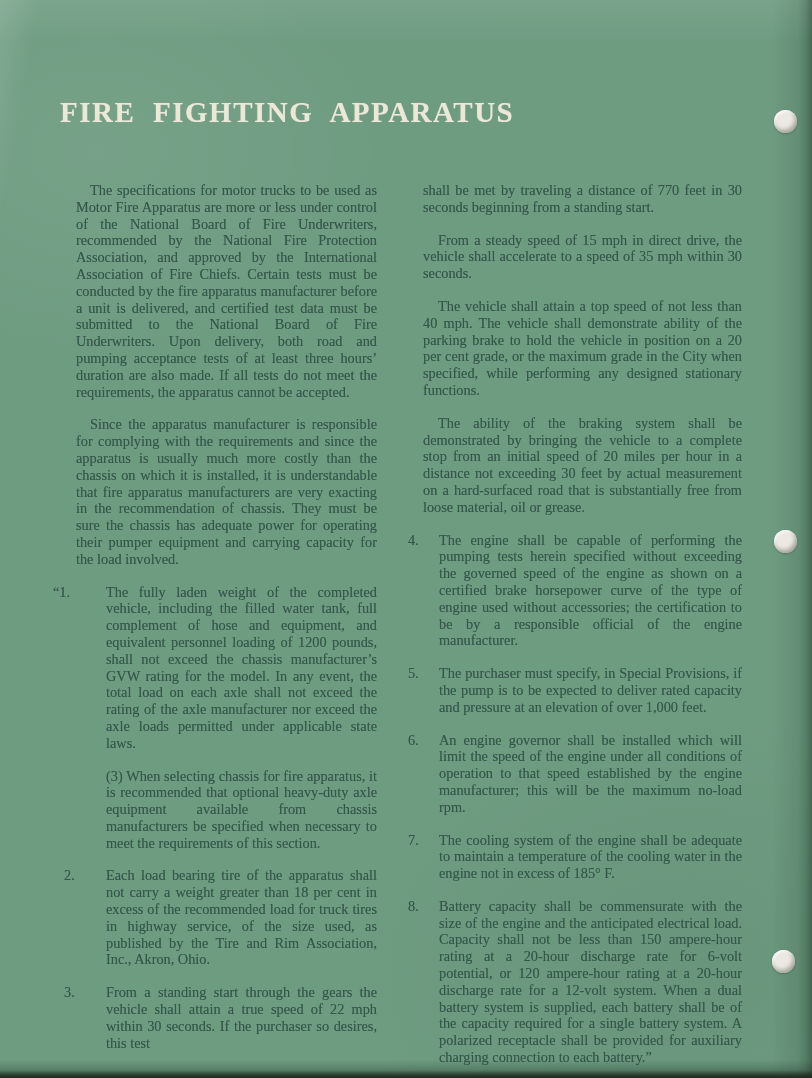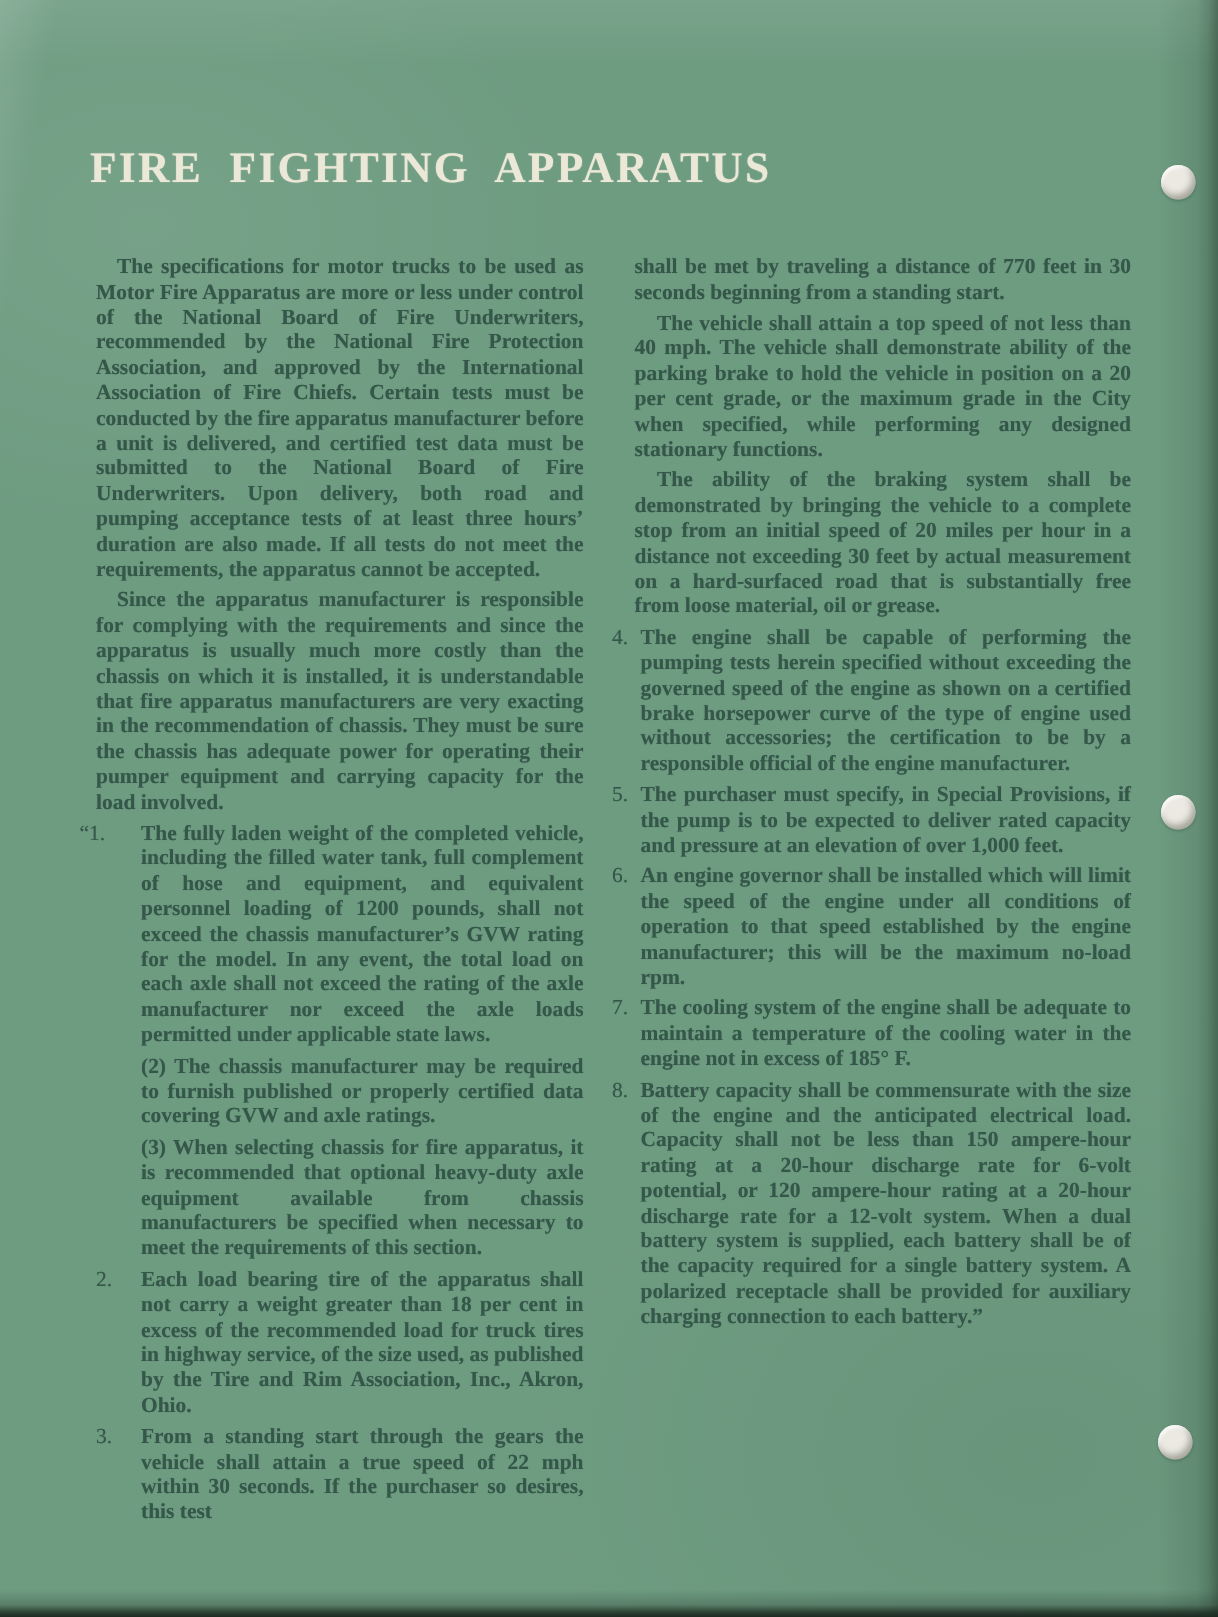--- a/index.html
+++ b/index.html
@@ -45,21 +45,21 @@
   }
   .col {
     position: absolute; top: 166px;
     font-size: 14.3px;
     line-height: 16.8px;
     color: #35574a;
     text-align: justify;
     hyphens: auto;
     -webkit-hyphens: auto;
   }
-  .col p { margin: 4px; text-shadow: 0 0 0.5px rgba(53,87,74,0.55); font-weight: bold; }
+  .col p { margin: 16px; text-shadow: 0 0 0.5px rgba(53,87,74,0.55); }
   .col-left  { left: 60px;  width: 333px; }
   .col-right { left: 408px; width: 350px; }
   .indent { text-indent: 14px; }
   .item { position: relative; padding-left: 30px; }
   .item .num { position: absolute; left: 4px; top: 0; text-shadow: 0 0 0.5px rgba(53,87,74,0.55); }
   .item.item-q .num { left: -7px; }
   .note { margin-left: 20px; }
   .note-first { text-indent: 14px; }
   .col-right .item { padding-left: 15px; }
   .col-right .item .num { left: 0; }
@@ -87,37 +87,37 @@
 
   <h1 class="title">FIRE FIGHTING APPARATUS</h1>
 
   <div class="col col-left">
     <p class="indent">The specifications for motor trucks to be used as Motor Fire Apparatus are more or less under control of the National Board of Fire Underwriters, recommended by the National Fire Protection Association, and approved by the International Association of Fire Chiefs. Certain tests must be conducted by the fire apparatus manufacturer before a unit is delivered, and certified test data must be submitted to the National Board of Fire Underwriters. Upon delivery, both road and pumping acceptance tests of at least three hours’ duration are also made. If all tests do not meet the requirements, the apparatus cannot be accepted.</p>
     <p class="indent">Since the apparatus manufacturer is responsible for complying with the requirements and since the apparatus is usually much more costly than the chassis on which it is installed, it is understandable that fire apparatus manufacturers are very exacting in the recommendation of chassis. They must be sure the chassis has adequate power for operating their pumper equipment and carrying capacity for the load involved.</p>
 
     <div class="item item-q">
       <span class="num">“1.</span>
       <p>The fully laden weight of the completed vehicle, including the filled water tank, full complement of hose and equipment, and equivalent personnel loading of 1200 pounds, shall not exceed the chassis manufacturer’s GVW rating for the model. In any event, the total load on each axle shall not exceed the rating of the axle manufacturer nor exceed the axle loads permitted under applicable state laws.</p>
-      <p class="note">(2) The chassis manufacturer may be required to furnish published or properly certified data covering GVW and axle ratings.</p>
       <p class="note">(3) When selecting chassis for fire apparatus, it is recommended that optional heavy-duty axle equipment available from chassis manufacturers be specified when necessary to meet the requirements of this section.</p>
     </div>
 
     <div class="item">
       <span class="num">2.</span>
       <p>Each load bearing tire of the apparatus shall not carry a weight greater than 18 per cent in excess of the recommended load for truck tires in highway service, of the size used, as published by the Tire and Rim Association, Inc., Akron, Ohio.</p>
     </div>
 
     <div class="item">
       <span class="num">3.</span>
       <p>From a standing start through the gears the vehicle shall attain a true speed of 22 mph within 30 seconds. If the purchaser so desires, this test</p>
     </div>
   </div>
 
   <div class="col col-right">
     <p class="cont">shall be met by traveling a distance of 770 feet in 30 seconds beginning from a standing start.</p>
+    <p class="cont indent">From a steady speed of 15 mph in direct drive, the vehicle shall accelerate to a speed of 35 mph within 30 seconds.</p>
     <p class="cont indent">The vehicle shall attain a top speed of not less than 40 mph. The vehicle shall demonstrate ability of the parking brake to hold the vehicle in position on a 20 per cent grade, or the maximum grade in the City when specified, while performing any designed stationary functions.</p>
     <p class="cont indent">The ability of the braking system shall be demonstrated by bringing the vehicle to a complete stop from an initial speed of 20 miles per hour in a distance not exceeding 30 feet by actual measurement on a hard-surfaced road that is substantially free from loose material, oil or grease.</p>
 
     <div class="item">
       <span class="num">4.</span>
       <p>The engine shall be capable of performing the pumping tests herein specified without exceeding the governed speed of the engine as shown on a certified brake horsepower curve of the type of engine used without accessories; the certification to be by a responsible official of the engine manufacturer.</p>
     </div>
 
     <div class="item">
       <span class="num">5.</span>

